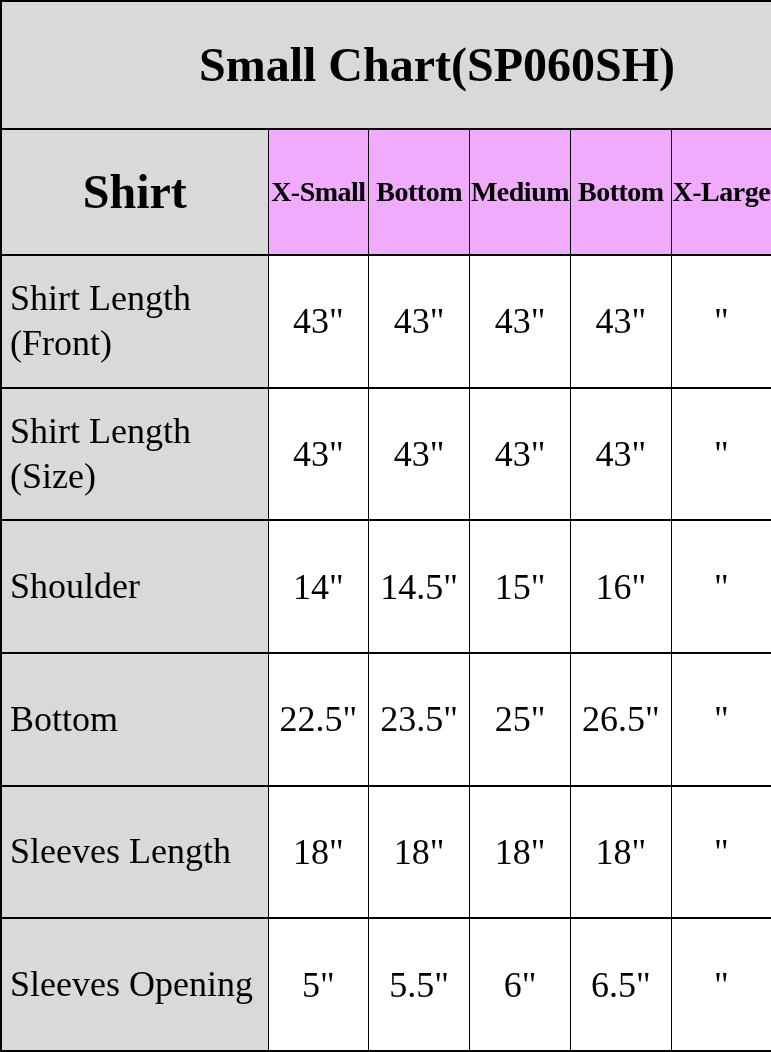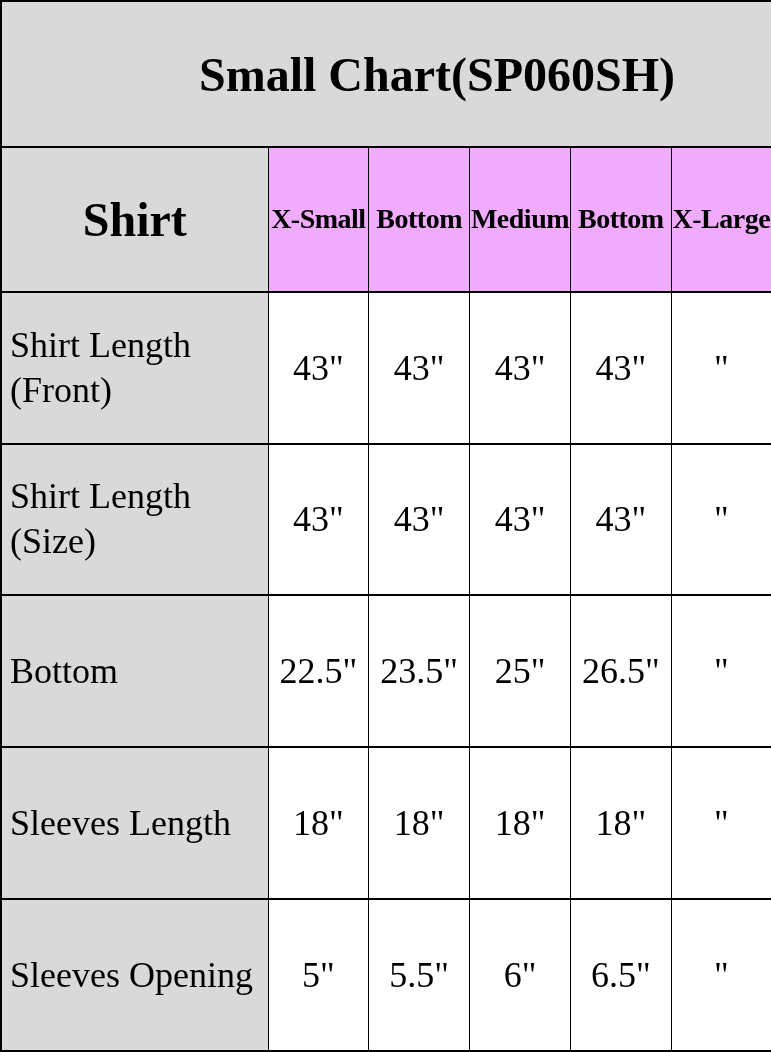--- a/index.html
+++ b/index.html
@@ -103,20 +103,28 @@
 
   <tr class="data-row">
     <td class="row-label">Shirt Length (Size)</td>
     <td class="value-cell">43"</td>
     <td class="value-cell">43"</td>
     <td class="value-cell">43"</td>
     <td class="value-cell">43"</td>
     <td class="value-cell">"</td>
   </tr>
 
+  <tr class="data-row">
+    <td class="row-label">Shoulder</td>
+    <td class="value-cell">14"</td>
+    <td class="value-cell">14.5"</td>
+    <td class="value-cell">15"</td>
+    <td class="value-cell">16"</td>
+    <td class="value-cell">"</td>
+  </tr>
 
 
 
   <tr class="data-row">
     <td class="row-label">Bottom</td>
     <td class="value-cell">22.5"</td>
     <td class="value-cell">23.5"</td>
     <td class="value-cell">25"</td>
     <td class="value-cell">26.5"</td>
     <td class="value-cell">"</td>

